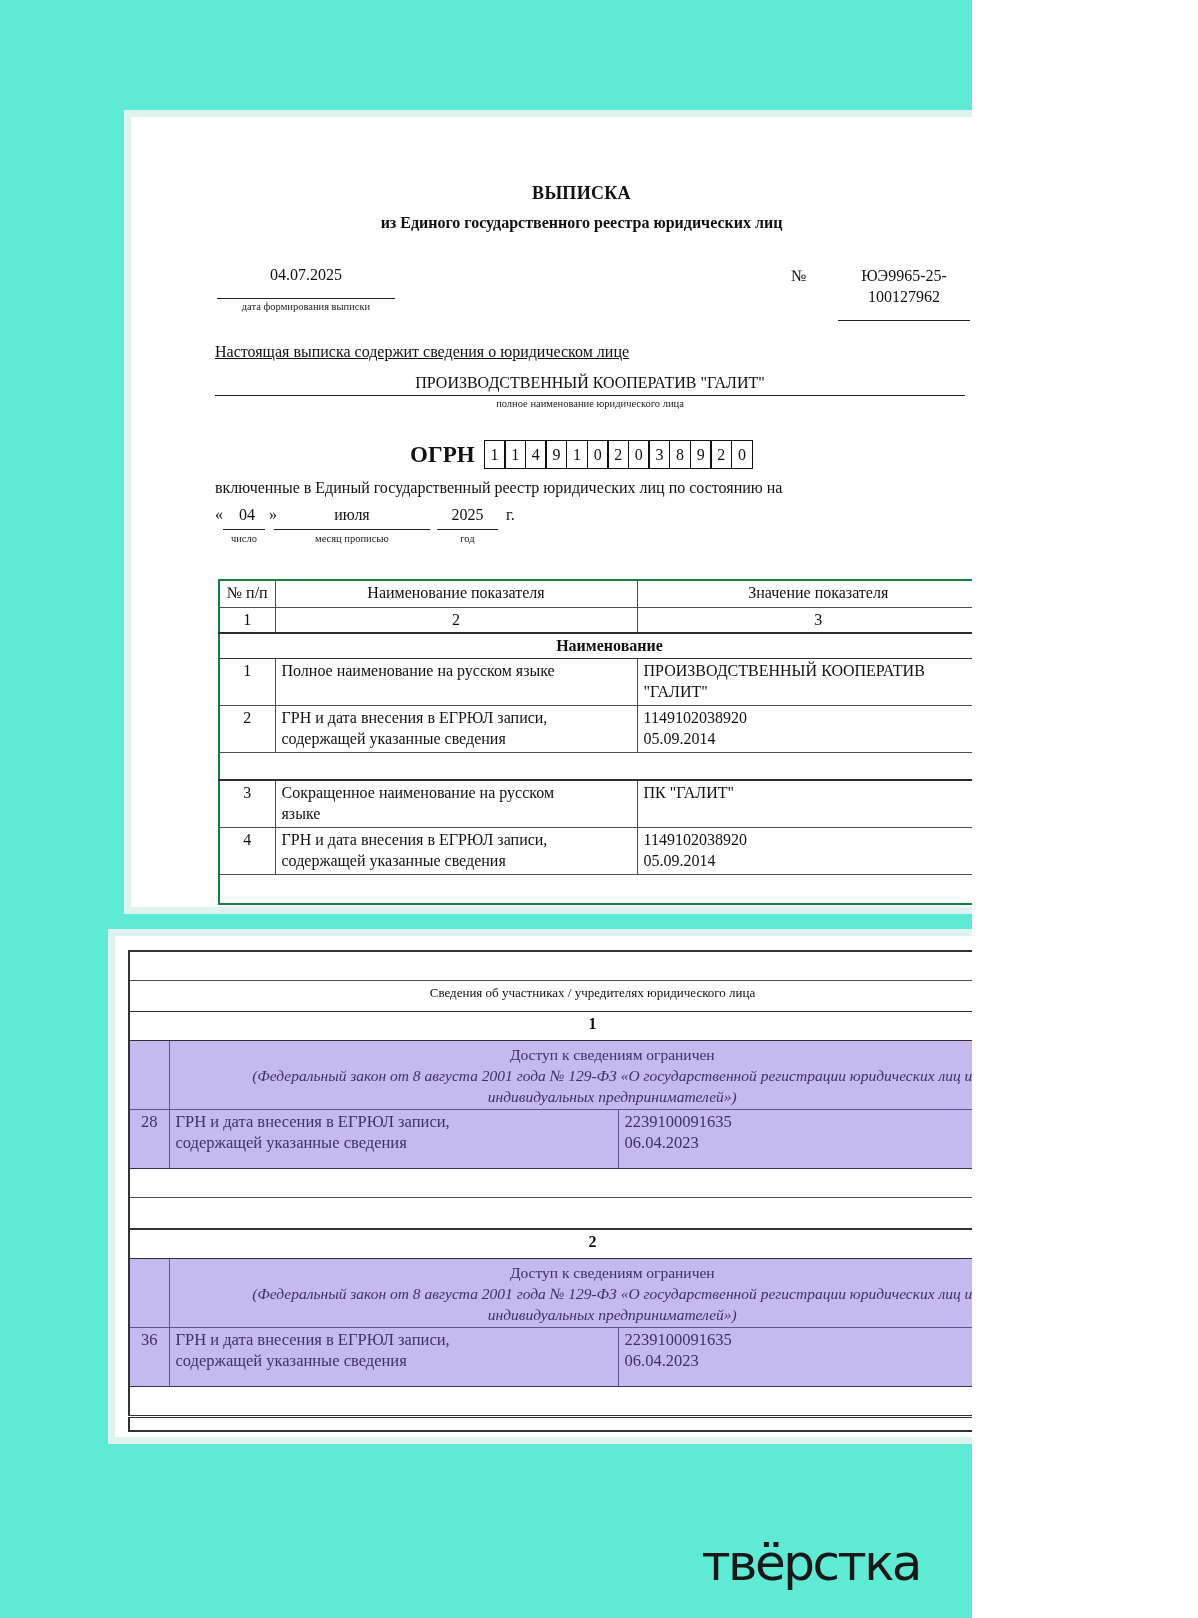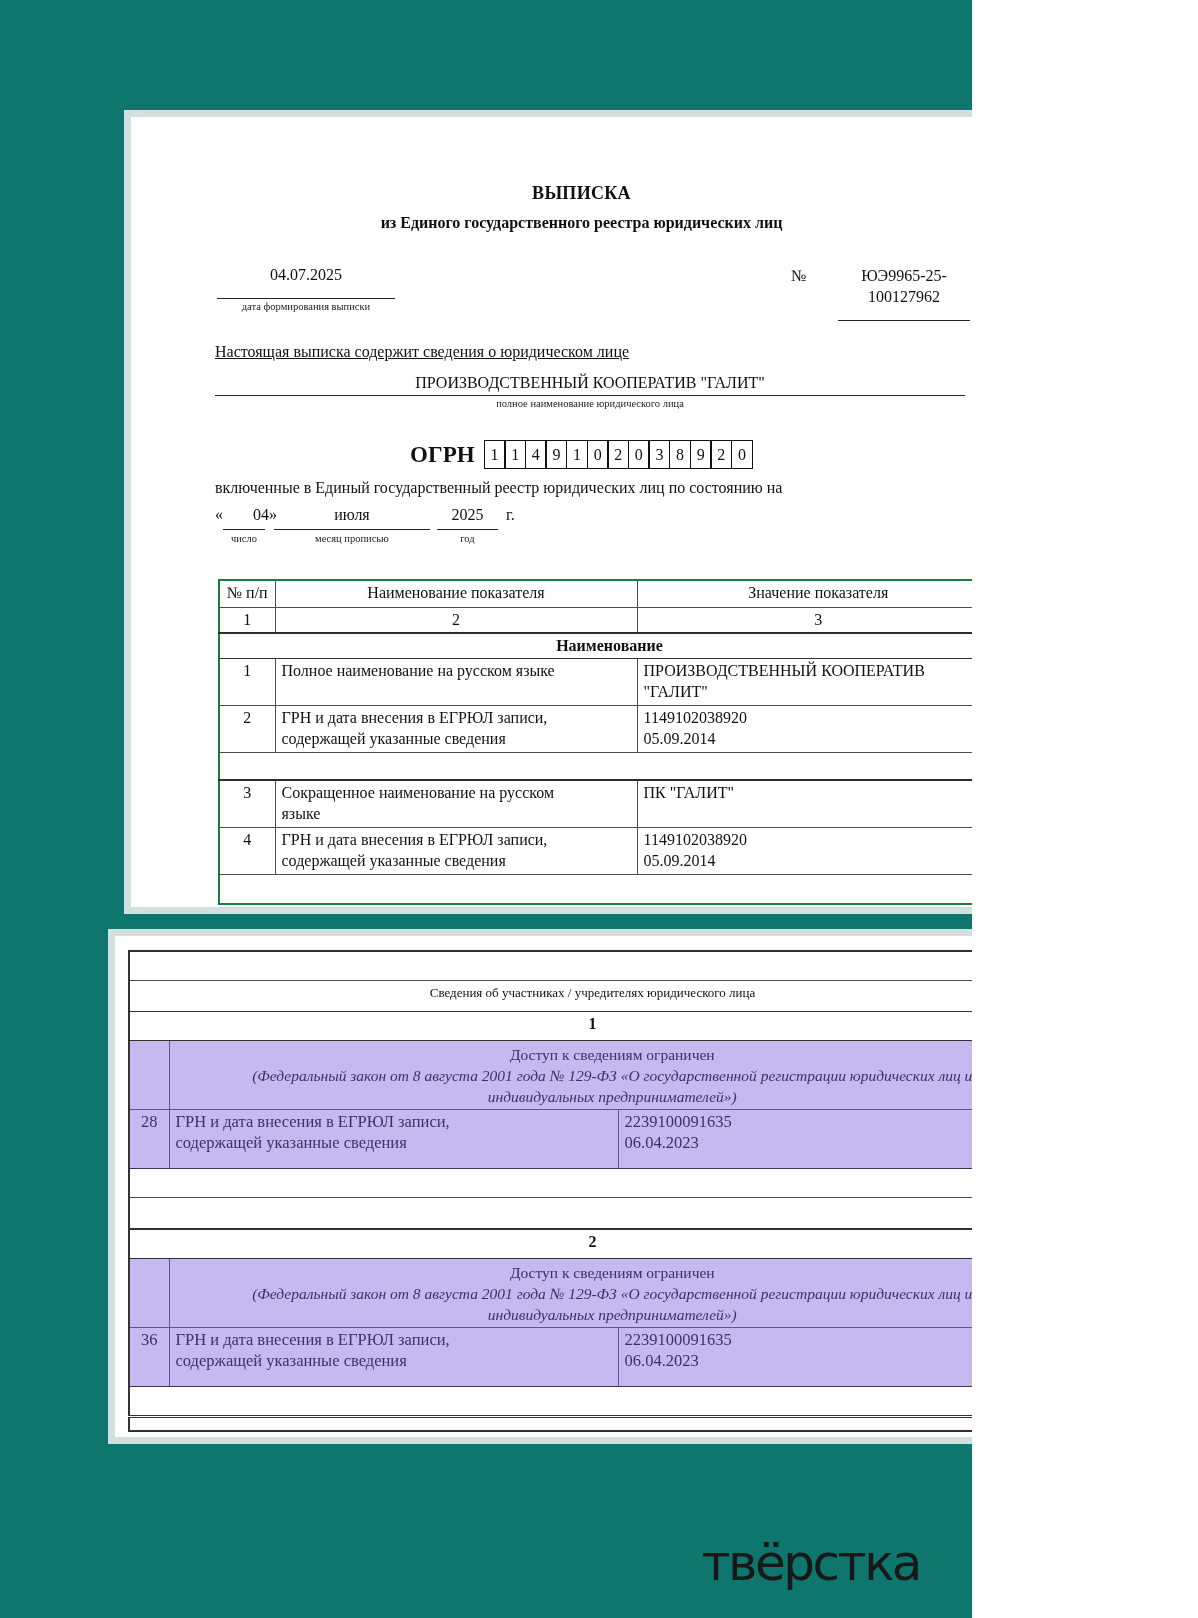--- a/index.html
+++ b/index.html
@@ -1,19 +1,19 @@
 <!DOCTYPE html>
 <html><head>
 <meta charset="utf-8">
 <style>
   html,body{margin:0;padding:0;}
   .canvas{
     position:relative;
     width:972px;height:1618px;
-    background:#0f766e;
+    background:#5eead4;
     font-family:"Liberation Serif","DejaVu Serif",serif;
     color:#111;
     overflow:hidden;
   }
   .page{
     position:absolute;
     background:#ffffff;
     box-shadow:0 0 0 7px rgba(245,245,244,0.85);
   }
   #page1{left:131px;top:117px;width:901px;height:790px;}
@@ -47,21 +47,21 @@
     display:inline-block;width:20px;height:27px;line-height:27px;
     border:1.4px solid #111;margin-left:-1.4px;
     font-size:16px;text-align:center;
   }
   .ogrn-boxes span:first-child{margin-left:0;}
 
   .p1-included{left:84px;top:362px;font-size:16px;}
 
   .asof{top:389px;font-size:16px;}
   #q-open{left:84px;}
-  #d-day{left:96px;width:42px;text-align:right;}
+  #d-day{left:108px;width:42px;text-align:left;}
   #q-close{left:138px;}
   #d-month{left:143px;width:156px;text-align:center;}
   #d-year{left:306px;width:61px;text-align:center;}
   #d-era{left:375px;}
   .u-line{position:absolute;height:0;border-top:1.3px solid #222;top:412px;}
   #ul-day{left:92px;width:42px;}
   #ul-month{left:143px;width:156px;}
   #ul-year{left:306px;width:61px;}
   .asof-cap{top:416px;font-size:10.5px;color:#222;}
   #cap-day{left:92px;width:42px;text-align:center;}

